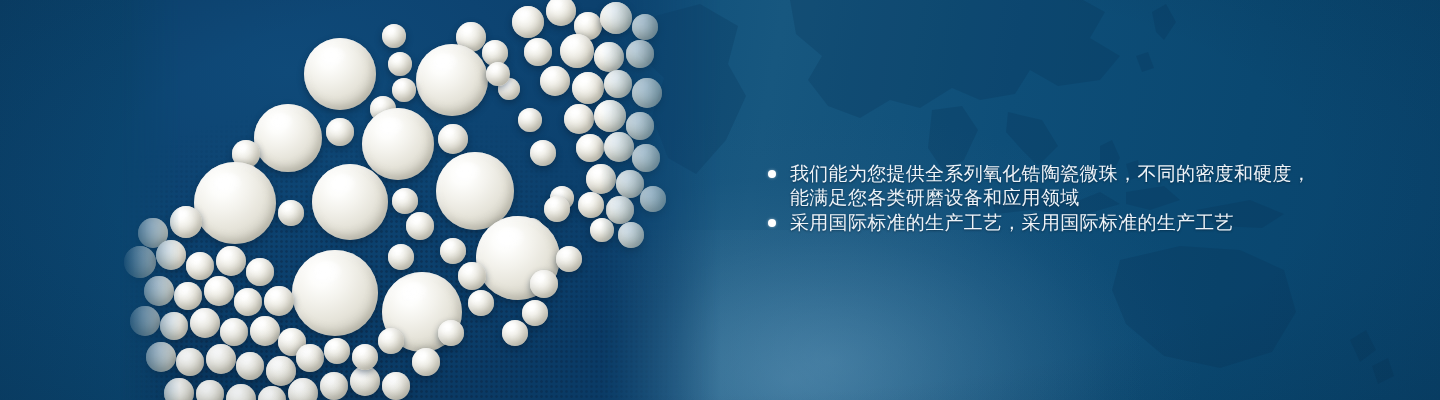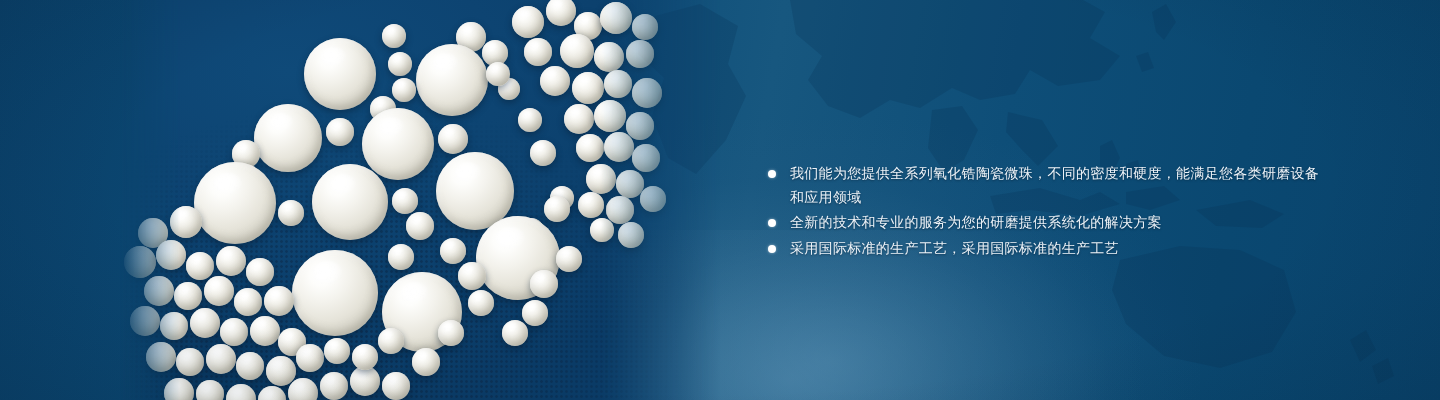--- a/index.html
+++ b/index.html
@@ -143,21 +143,21 @@
   .bullets {
     list-style: none;
     margin: 54px 0 0 0;
     padding: 0;
   }
   .bullet-row {
     position: relative;
     padding-left: 28px;
     margin-bottom: 2px;
     color: #eef3f8;
-    font-size: 14px;
+    font-size: 19px;
     line-height: 23.5px;
     letter-spacing: 0.3px;
     text-shadow: 0 1px 2px rgba(2,22,40,0.5);
   }
   .bullet-dot {
     position: absolute;
     left: 6px; top: 8px;
     width: 8px; height: 8px;
     border-radius: 50%;
     background: #ffffff;
@@ -322,22 +322,18 @@
 
   <div class="copy">
 
     <ul class="bullets">
       <li class="bullet-row">
         <span class="bullet-dot"></span>
         <span class="bullet-text">我们能为您提供全系列氧化锆陶瓷微珠，不同的密度和硬度，能满足您各类研磨设备和应用领域</span>
       </li>
       <li class="bullet-row">
         <span class="bullet-dot"></span>
-        <span class="bullet-text">全新的技术和专业的服务为您的研磨提供系统化的解决方案</span>
-      </li>
-      <li class="bullet-row">
-        <span class="bullet-dot"></span>
         <span class="bullet-text">采用国际标准的生产工艺，采用国际标准的生产工艺</span>
       </li>
     </ul>
   </div>
 
 </div>
 
 </body></html>

